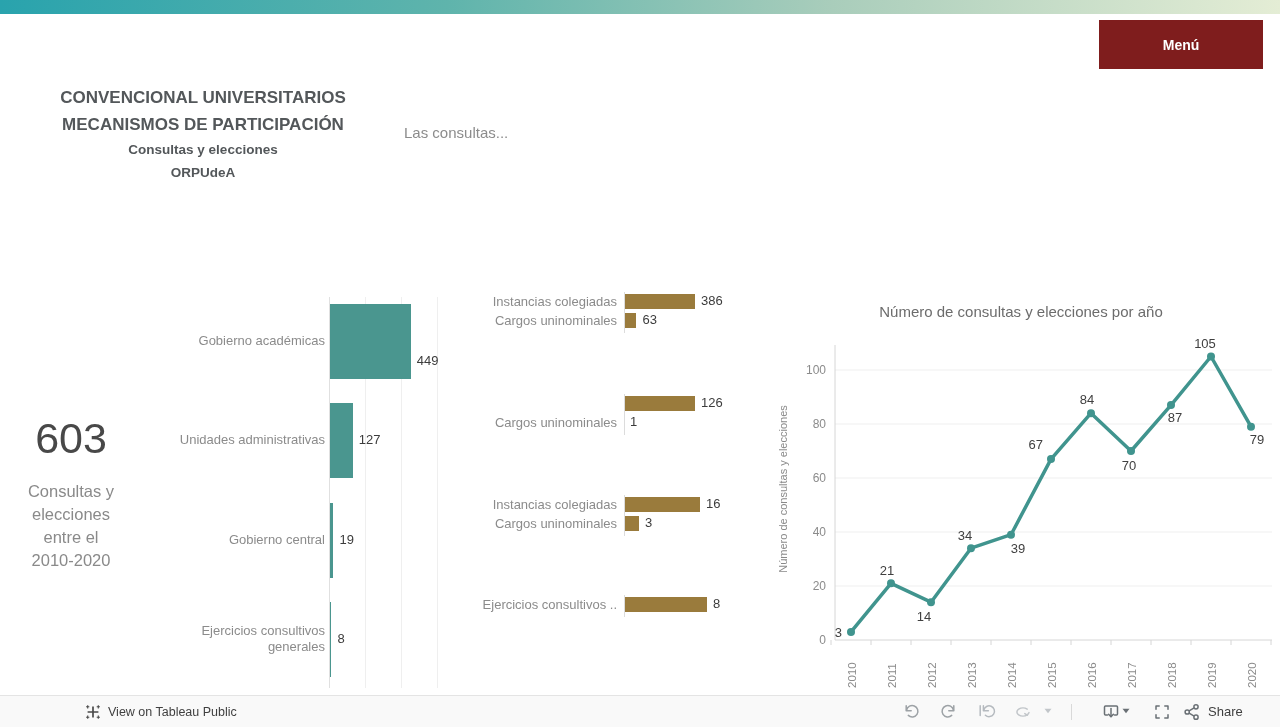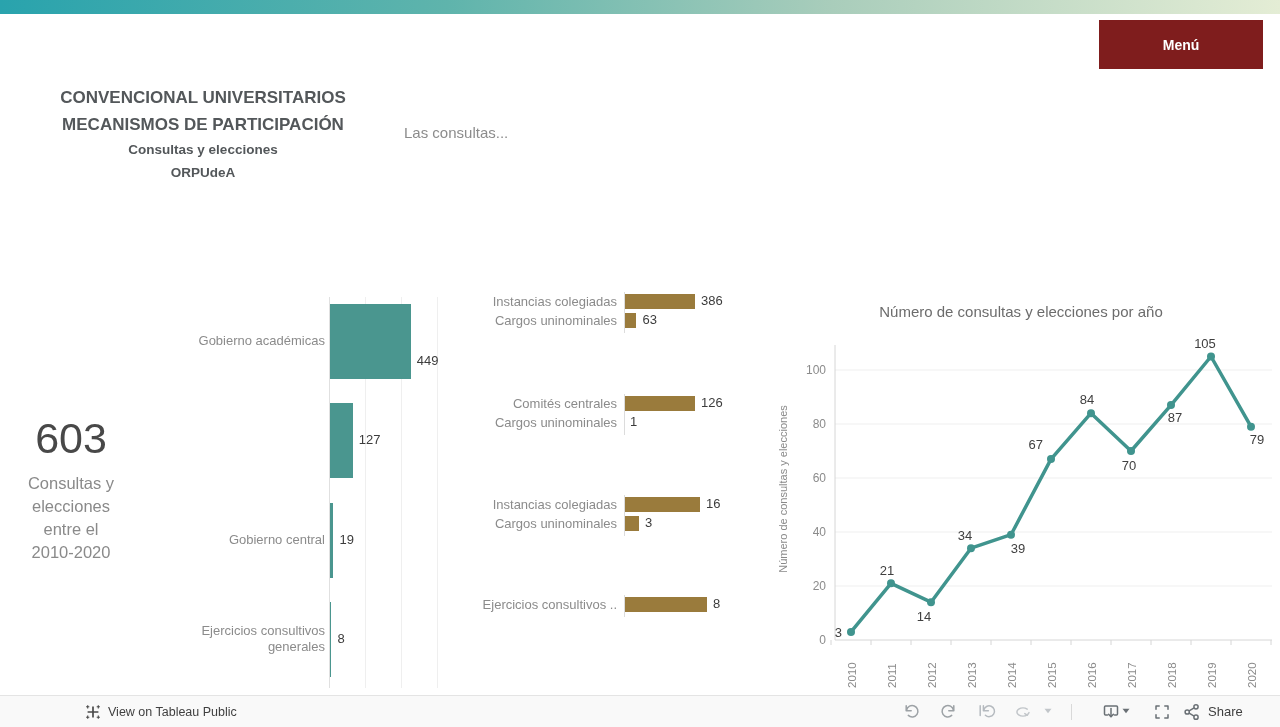--- a/index.html
+++ b/index.html
@@ -17,21 +17,21 @@
     display:flex;align-items:center;justify-content:center;cursor:pointer;}
   
   #title-block{left:30px;top:84px;width:346px;text-align:center;color:#53575A;}
   #title-block .t-big{display:block;font-size:17px;font-weight:bold;line-height:27px;}
   #title-block .t-small{display:block;font-size:13.5px;font-weight:bold;line-height:23px;}
   
   #note{left:404px;top:124px;font-size:15px;color:#8C8C8C;}
   
   #ban{left:8px;top:412px;width:126px;text-align:center;}
   #ban-value{font-size:43px;color:#484848;line-height:52px;}
-  #ban-caption{margin-top:8px;font-size:16.5px;color:#8A8A8A;line-height:23px;}
+  #ban-caption{margin-top:16px;font-size:16.5px;color:#8A8A8A;line-height:23px;}
   #ban-caption span{display:block;}
   
   #chart-layer{left:0;top:0;width:1280px;height:727px;}
   .gridline-v{position:absolute;width:1px;background:#ECECEC;}
   .bar{position:absolute;}
   .cat-label{position:absolute;display:flex;align-items:center;justify-content:flex-end;
     text-align:right;color:#8B8B8B;font-size:13px;line-height:16px;}
   .val-label{position:absolute;color:#3C3C3C;font-size:13px;line-height:16px;}
   .axis-seg{position:absolute;width:1px;background:#DCDCDC;}
   
@@ -76,37 +76,37 @@
 </div>
 
 <div id="chart-layer" class="abs">
     <div class="gridline-v" style="left: 329px; top: 297px; height: 391px; background: rgb(224, 224, 224);"></div>
     <div class="gridline-v" style="left: 365px; top: 297px; height: 391px; background: rgb(239, 239, 239);"></div>
     <div class="gridline-v" style="left: 401px; top: 297px; height: 391px; background: rgb(239, 239, 239);"></div>
     <div class="gridline-v" style="left: 437px; top: 297px; height: 391px; background: rgb(239, 239, 239);"></div>
     <div class="cat-label" style="left: 150px; width: 175px; top: 320px; height: 42px;">Gobierno académicas</div>
     <div class="bar" style="left: 330px; top: 303.5px; width: 80.82px; height: 75px; background: rgb(74, 150, 143);"></div>
     <div class="val-label" style="left: 416.82px; top: 333px; margin-top: 20px;">449</div>
+    <div class="cat-label" style="left: 150px; width: 175px; top: 419px; height: 42px;">Unidades administrativas</div>
     <div class="bar" style="left: 330px; top: 402.5px; width: 22.86px; height: 75px; background: rgb(74, 150, 143);"></div>
     <div class="val-label" style="left: 358.86px; top: 432px;">127</div>
     <div class="cat-label" style="left: 150px; width: 175px; top: 519px; height: 42px;">Gobierno central</div>
     <div class="bar" style="left: 330px; top: 502.5px; width: 3.42px; height: 75px; background: rgb(74, 150, 143);"></div>
     <div class="val-label" style="left: 339.42px; top: 532px;">19</div>
     <div class="cat-label" style="left: 150px; width: 175px; top: 618px; height: 42px;">Ejercicios consultivos generales</div>
     <div class="bar" style="left: 330px; top: 601.5px; width: 1.44px; height: 75px; background: rgb(74, 150, 143);"></div>
     <div class="val-label" style="left: 337.44px; top: 631px;">8</div>
     <div class="axis-seg" style="left: 624px; top: 292px; height: 41px;"></div>
     <div class="cat-label" style="left: 387px; width: 230px; top: 293px; height: 17px;">Instancias colegiadas</div>
     <div class="bar" style="left: 625px; top: 294px; width: 70px; height: 15px; background: rgb(154, 123, 60);"></div>
     <div class="val-label" style="left: 701px; top: 293px;">386</div>
     <div class="cat-label" style="left: 387px; width: 230px; top: 312px; height: 17px;">Cargos uninominales</div>
     <div class="bar" style="left: 625px; top: 313px; width: 11.4249px; height: 15px; background: rgb(154, 123, 60);"></div>
     <div class="val-label" style="left: 642.425px; top: 312px;">63</div>
     <div class="axis-seg" style="left: 624px; top: 394px; height: 41px;"></div>
-    <div class="cat-label" style="left: 387px; width: 230px; top: 395px; height: 17px;">Comités centrales</div>
     <div class="bar" style="left: 625px; top: 396px; width: 70px; height: 15px; background: rgb(154, 123, 60);"></div>
     <div class="val-label" style="left: 701px; top: 395px;">126</div>
     <div class="cat-label" style="left: 387px; width: 230px; top: 414px; height: 17px;">Cargos uninominales</div>
     <div class="val-label" style="left: 630px; top: 414px;">1</div>
     <div class="axis-seg" style="left: 624px; top: 495px; height: 41px;"></div>
     <div class="cat-label" style="left: 387px; width: 230px; top: 496px; height: 17px;">Instancias colegiadas</div>
     <div class="bar" style="left: 625px; top: 497px; width: 75px; height: 15px; background: rgb(154, 123, 60);"></div>
     <div class="val-label" style="left: 706px; top: 496px;">16</div>
     <div class="cat-label" style="left: 387px; width: 230px; top: 515px; height: 17px;">Cargos uninominales</div>
     <div class="bar" style="left: 625px; top: 516px; width: 14.0625px; height: 15px; background: rgb(154, 123, 60);"></div>

